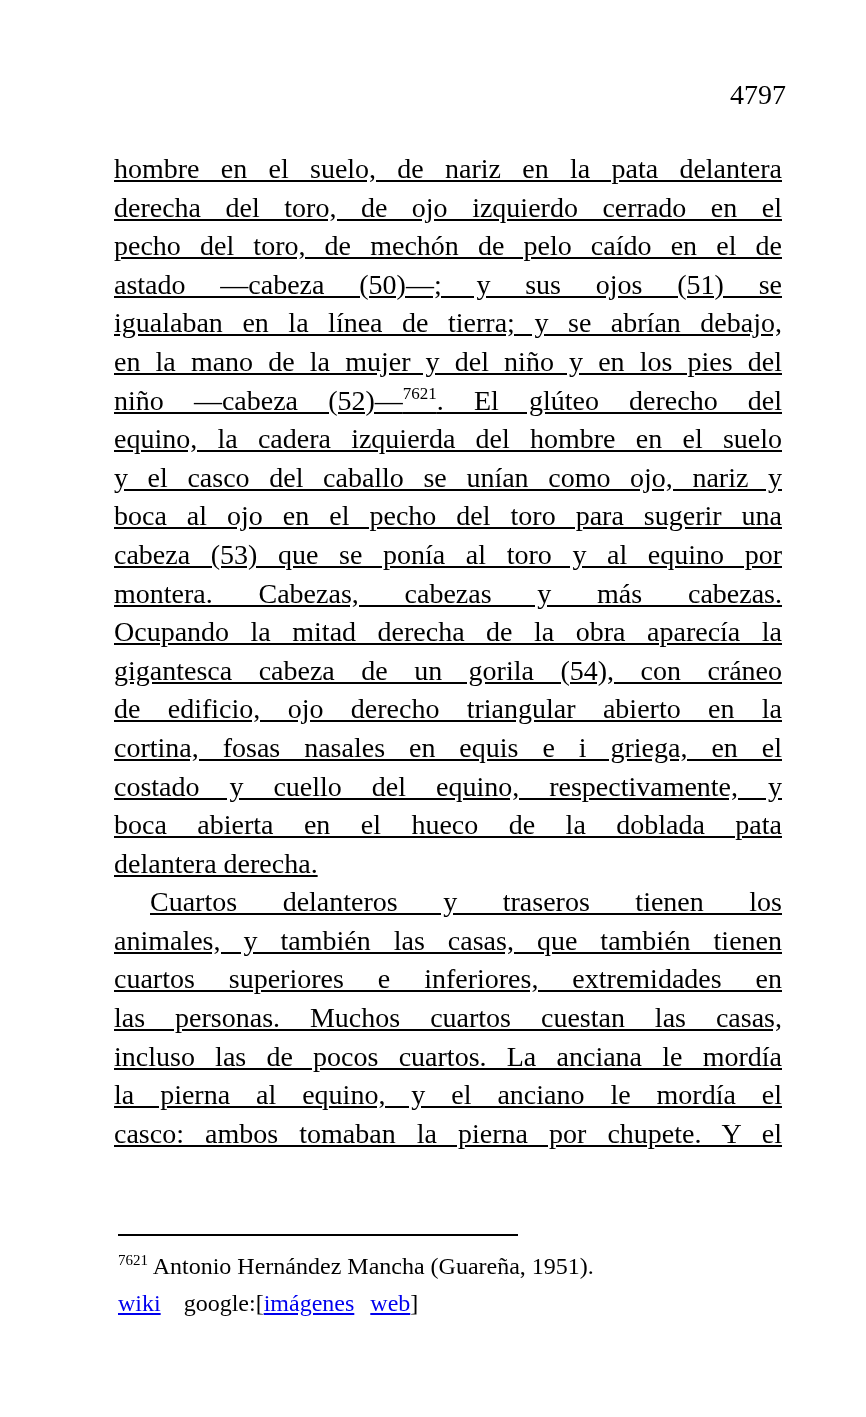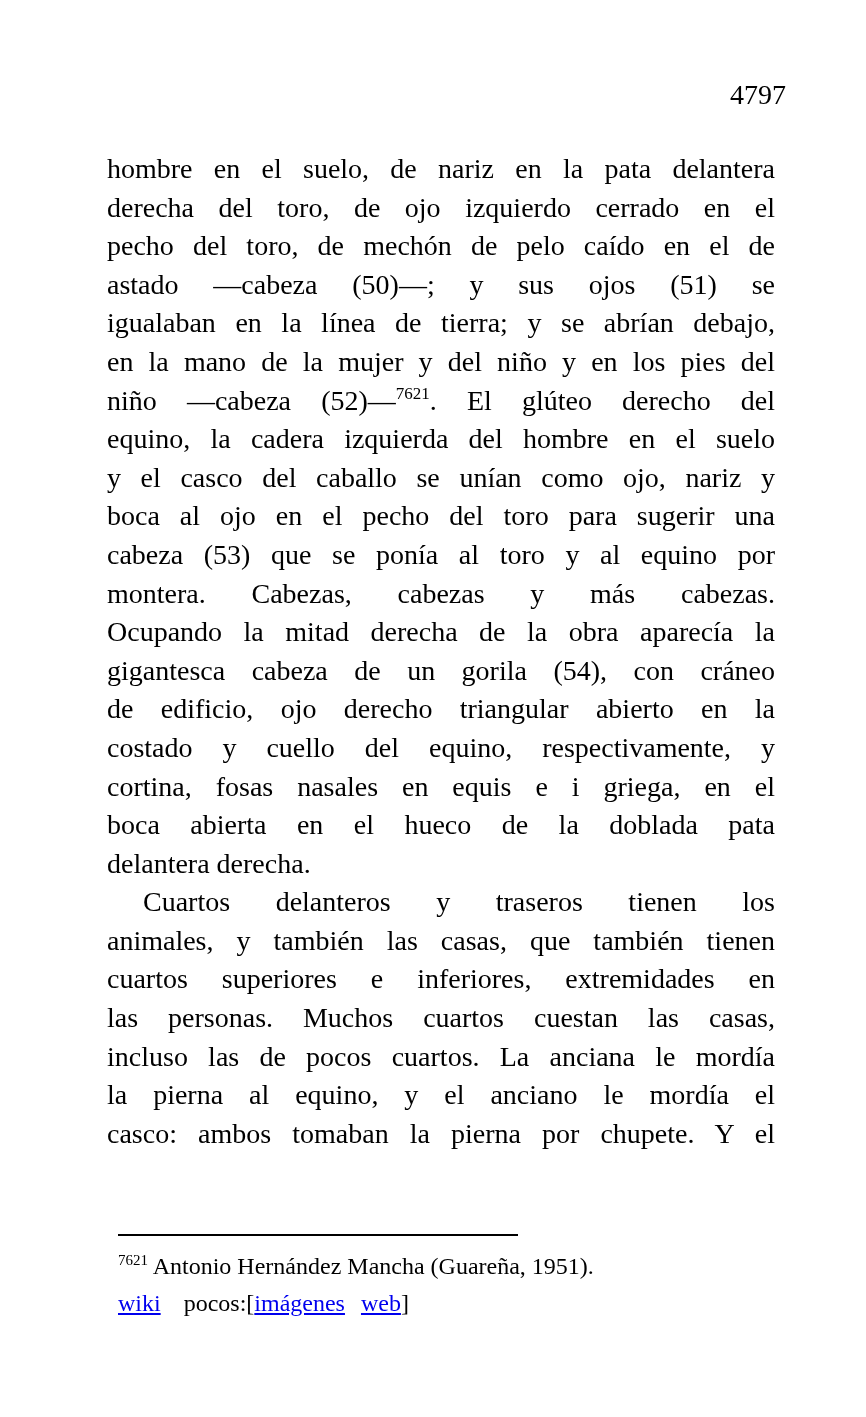--- a/index.html
+++ b/index.html
@@ -17,22 +17,23 @@
     top: 78px;
     left: 118px;
     width: 668px;
     font-size: 28px;
     line-height: 34px;
     text-align: right;
   }
   .body-text {
     position: absolute;
     top: 150px;
-    left: 107px;
+    left: 114px;
     width: 668px;
+    text-decoration: underline;
   }
   .paragraph { margin: 0; }
   .line {
     font-size: 28px;
     line-height: 38.6px;
     text-align: justify;
     text-align-last: justify;
     text-justify: inter-word;
     white-space: normal;
   }
@@ -93,22 +94,22 @@
         <div class="line">en la mano de la mujer y del niño y en los pies del</div>
         <div class="line">niño —cabeza (52)—<sup>7621</sup>. El glúteo derecho del</div>
         <div class="line">equino, la cadera izquierda del hombre en el suelo</div>
         <div class="line">y el casco del caballo se unían como ojo, nariz y</div>
         <div class="line">boca al ojo en el pecho del toro para sugerir una</div>
         <div class="line">cabeza (53) que se ponía al toro y al equino por</div>
         <div class="line">montera. Cabezas, cabezas y más cabezas.</div>
         <div class="line">Ocupando la mitad derecha de la obra aparecía la</div>
         <div class="line">gigantesca cabeza de un gorila (54), con cráneo</div>
         <div class="line">de edificio, ojo derecho triangular abierto en la</div>
+        <div class="line">cortina, fosas nasales en equis e i griega, en el</div>
         <div class="line">costado y cuello del equino, respectivamente, y</div>
-        <div class="line">cortina, fosas nasales en equis e i griega, en el</div>
         <div class="line">boca abierta en el hueco de la doblada pata</div>
         <div class="line last">delantera derecha.</div>
       </div>
       <div class="paragraph">
         <div class="line indent">Cuartos delanteros y traseros tienen los</div>
         <div class="line">animales, y también las casas, que también tienen</div>
         <div class="line">cuartos superiores e inferiores, extremidades en</div>
         <div class="line">las personas. Muchos cuartos cuestan las casas,</div>
         <div class="line">incluso las de pocos cuartos. La anciana le mordía</div>
         <div class="line">la pierna al equino, y el anciano le mordía el</div>
@@ -116,16 +117,16 @@
       </div>
     </div>
 
   <div class="footnote-rule"></div>
 
   <div class="footnote">
     <div class="fn-text">
       <sup>7621</sup>
       <span>Antonio Hernández Mancha (Guareña, 1951).</span>
     </div>
-    <div class="fn-links"><a class="wiki-link">wiki</a><span class="google-prefix">pocos:[</span><a class="images-link">imágenes</a><a class="web-link">web</a><span>]</span></div>
+    <div class="fn-links"><a class="wiki-link">wiki</a><span class="google-prefix">google:[</span><a class="images-link">imágenes</a><a class="web-link">web</a><span>]</span></div>
   </div>
 
 </div>
 
 </body></html>

